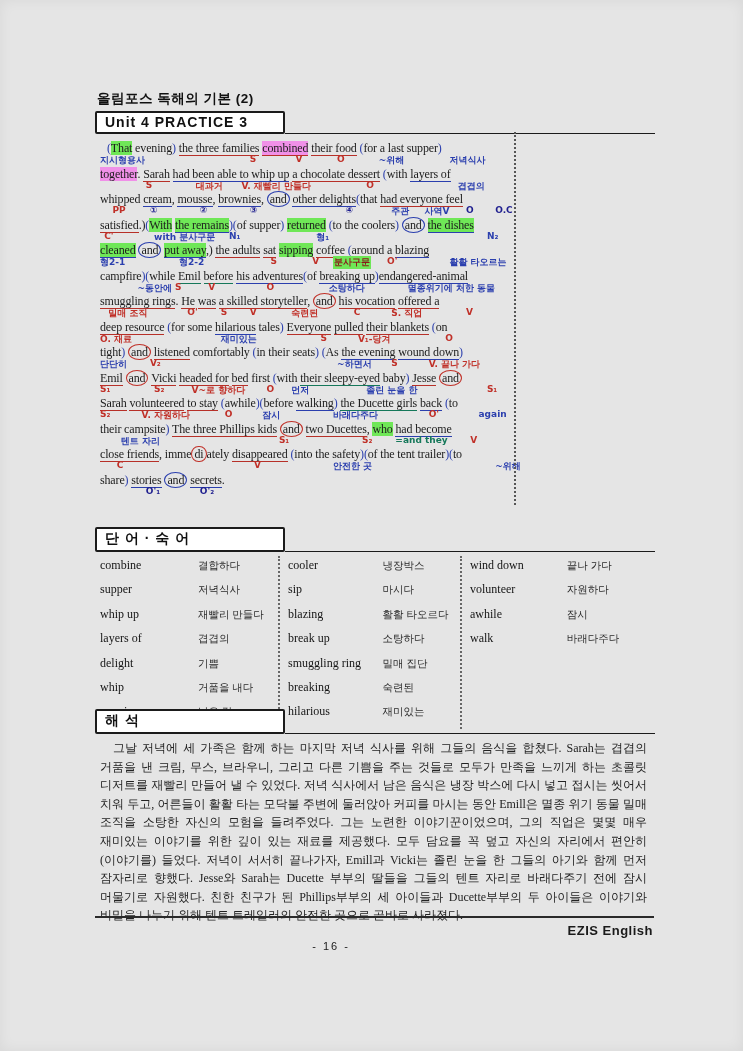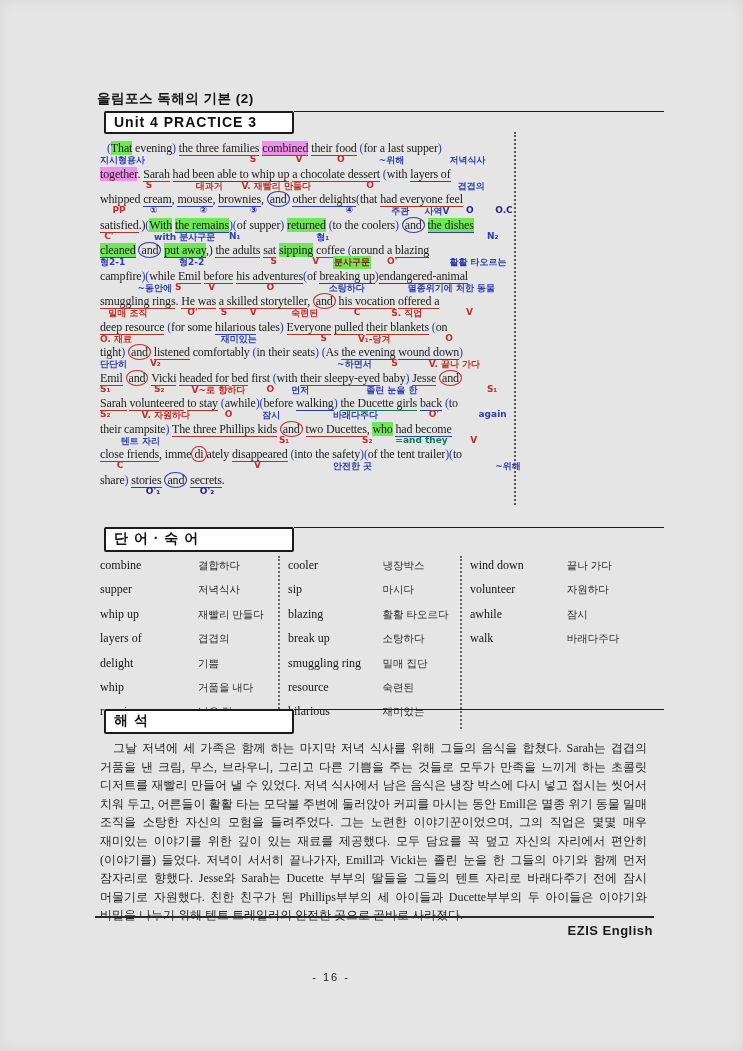--- a/index.html
+++ b/index.html
@@ -1,21 +1,21 @@
 <!DOCTYPE html>
 <html><head>
 <meta charset="utf-8">
 <style>
   html,body{margin:0;padding:0;background:#fff;}
   #page{position:relative;width:743px;height:1051px;background:#e5e5e5;overflow:hidden;
         font-family:"Liberation Serif",serif;color:#1c1c1c;
         box-shadow:inset 0 0 14px rgba(0,0,0,0.06);}
   
   #doc-title{position:absolute;left:97px;top:90px;font:bold 13.5px "Liberation Sans",sans-serif;color:#111;letter-spacing:0.5px;}
-  .secrow{position:absolute;left:104px;width:560px;display:flex;align-items:flex-start;}
+  .secrow{position:absolute;left:95px;width:560px;display:flex;align-items:flex-end;}
   .secbox{border:2px solid #1b1b1b;border-radius:2px;background:#fff;width:172px;
           font:bold 14px "Liberation Sans",sans-serif;padding:1px 6px 2px 8px;letter-spacing:1px;color:#111;}
   .secline{flex:1;border-top:1.6px solid #1b1b1b;height:0;}
   #unit-row{top:111px;}
   #vocab-row{top:527px;}
   #trans-row{top:709px;}
   
   #passage{position:absolute;left:100px;top:141px;width:416px;}
   #passage-dotline{position:absolute;left:514px;top:132px;height:373px;border-left:2px dotted #555;}
   .pline{margin:0;}
@@ -46,21 +46,21 @@
   .ven{width:55%;font:12px "Liberation Serif",serif;color:#151515;}
   .vko{font:10.5px "Liberation Sans",sans-serif;color:#2a2a2a;padding-top:1px;}
   
   #translation{position:absolute;left:100px;top:739px;width:547px;
                font:12px "Liberation Serif",serif;line-height:18.6px;text-align:justify;
                text-indent:13px;color:#222;word-break:keep-all;}
   
   #footer-line{position:absolute;left:95px;top:916px;width:559px;border-top:2px solid #2a2a2a;}
   #brand{position:absolute;left:95px;top:923px;width:558px;text-align:right;
          font:bold 13px "Liberation Sans",sans-serif;color:#1a1a1a;letter-spacing:0.5px;}
-  #page-num{position:absolute;left:95px;top:971px;width:472px;text-align:center;
+  #page-num{position:absolute;left:95px;top:940px;width:472px;text-align:center;
             font:11px "Liberation Sans",sans-serif;color:#1a1a1a;letter-spacing:2px;}
 </style>
 </head>
 <body>
 
 <div id="page">
 
   <div id="doc-title">올림포스 독해의 기본 (2)</div>
 
   <div class="secrow" id="unit-row">
@@ -274,21 +274,21 @@
         </div>
         <div class="vrow">
           <span class="ven">break up</span>
           <span class="vko">소탕하다</span>
         </div>
         <div class="vrow">
           <span class="ven">smuggling ring</span>
           <span class="vko">밀매 집단</span>
         </div>
         <div class="vrow">
-          <span class="ven">resource</span>
+          <span class="ven">breaking</span>
           <span class="vko">숙련된</span>
         </div>
         <div class="vrow">
           <span class="ven">hilarious</span>
           <span class="vko">재미있는</span>
         </div>
       </div>
     <div class="vcol vcol3">
         <div class="vrow">
           <span class="ven">wind down</span>

